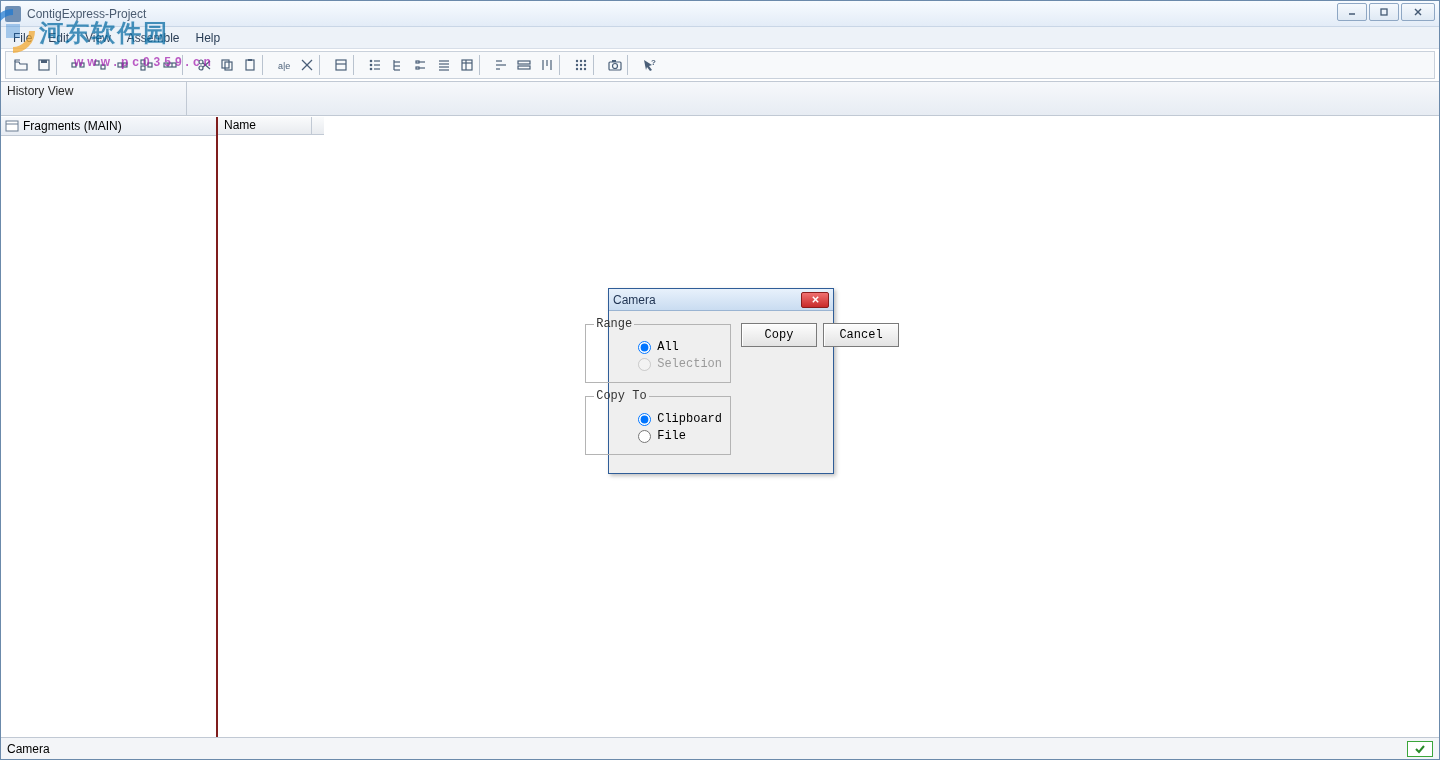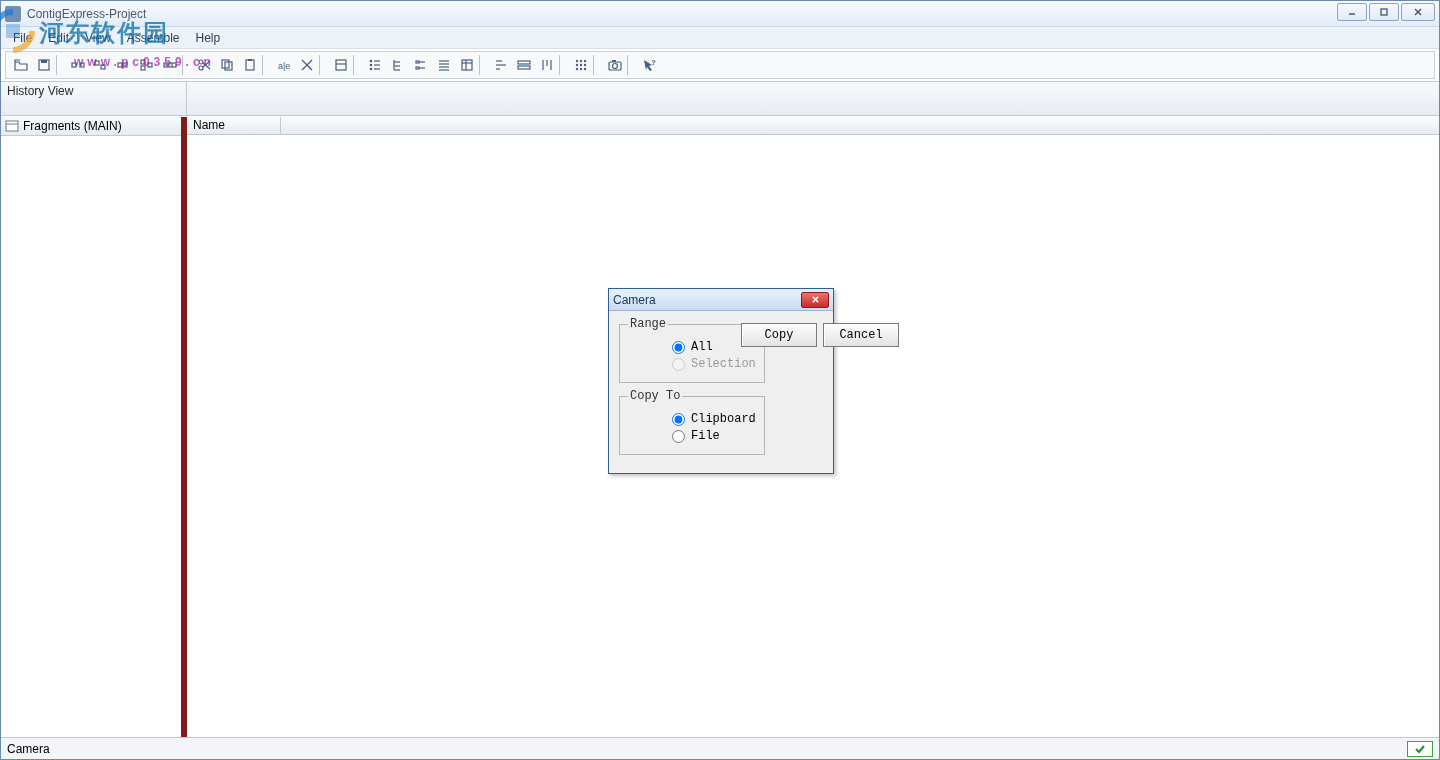--- a/index.html
+++ b/index.html
@@ -102,34 +102,34 @@
 .panel-hdr.left { width: 186px; border-right: 1px solid #c1c9d4; }
 .panel-hdr.right { flex: 1; }
 
 
 .body-area {
   flex: 1;
   display: flex;
   border-top: 1px solid #fff;
 }
 .sidebar {
-  width: 186px;
-  border-right: 6px solid #7f1d1d;
+  width: 217px;
+  border-right: 2px solid #7f1d1d;
   background: #fff;
 }
 .sidebar-item {
   display: flex; align-items: center; gap: 4px;
   padding: 2px 4px;
   background: linear-gradient(#f6f8fb, #e7ecf3);
   border-bottom: 1px solid #c1c9d4;
 }
 .sidebar-item .frag-icon { width: 14px; height: 12px; }
 .content {
   flex: 1;
-  display: flex; flex-direction: column;
+  display: flex; 
 }
 .col-header {
   height: 18px;
   background: linear-gradient(#fafbfc, #e8ebef);
   border-bottom: 1px solid #c1c9d4;
   display: flex;
 }
 .col-header .col {
   border-right: 1px solid #c1c9d4;
   padding: 1px 6px;
@@ -216,21 +216,21 @@
   color: #fff;
 }
 .dlg-close svg { width: 9px; height: 9px; }
 .dlg-body {
   flex: 1;
   padding: 6px 10px;
   display: flex;
   gap: 10px;
   align-items: flex-start;
 }
-.dlg-left { width: 112px; display: flex; flex-direction: column; gap: 6px; }
+.dlg-left { width: 112px; display: flex; flex-direction: column; gap: 6px; align-items: flex-end; }
 .dlg-right { flex: 1; display: flex; flex-direction: row; gap: 6px; padding-top: 6px; }
 
 fieldset {
   border: 1px solid #b4b4b4;
   padding: 6px 8px 8px 8px;
   font-family: "Courier New", monospace;
   font-size: 12px;
 }
 legend {
   font-family: "Courier New", monospace;

